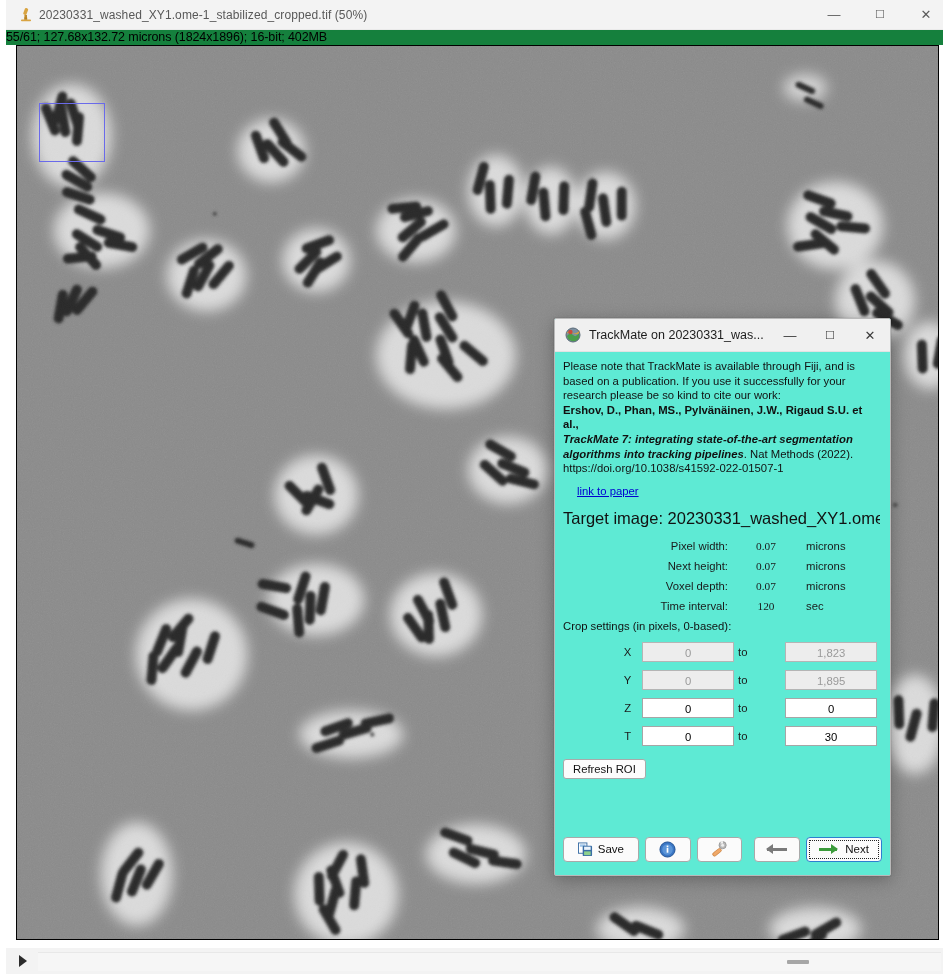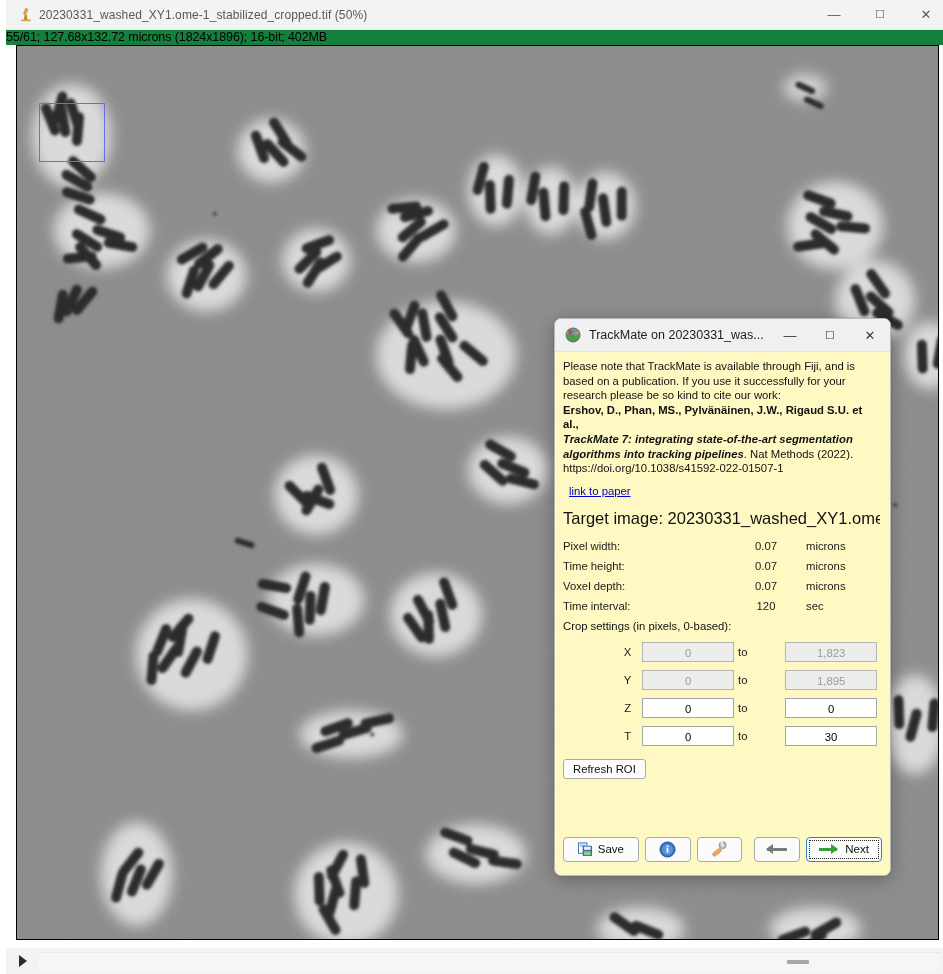--- a/index.html
+++ b/index.html
@@ -137,23 +137,23 @@
     border-radius: 1px;
   }
 
   
   #trackmate-dialog {
     position: absolute;
     left: 554px;
     top: 318px;
     width: 335px;
     height: 556px;
-    background: #fef9c3;
+    background: #5eead4;
     border: 1px solid #b9b9b9;
-    border-radius: 7px;
+    border-radius: 2px;
     box-shadow: 0 4px 18px rgba(0,0,0,0.28), 0 0 0 1px rgba(0,0,0,0.05);
     display: flex;
     flex-direction: column;
     overflow: hidden;
     font-size: 11.5px;
     color: #1a1a1a;
   }
   #dlg-titlebar {
     height: 32px; min-height: 32px;
     background: #f0f0f0;
@@ -192,21 +192,21 @@
     line-height: 14.6px;
     color: #111;
     margin-top: 3px;
   }
   .cite-block .authors { font-weight: bold; }
   .cite-block .papertitle { font-weight: bold; font-style: italic; }
   .cite-block .doi { }
   .link-paper {
     display: inline-block;
     margin-top: 9px;
-    margin-left: 6px;
+    margin-left: 14px;
     color: #0000d0;
     text-decoration: underline;
     font-size: 11.3px;
   }
   .target-image {
     font-size: 16.5px;
     color: #111;
     margin-top: 12px;
     margin-bottom: 8px;
     white-space: nowrap;
@@ -219,27 +219,28 @@
     margin-bottom: 3px;
   }
 
   table.calib {
     border-collapse: collapse;
     width: 100%;
     font-size: 11.3px;
   }
   table.calib td { padding: 4px 0; }
   table.calib td.lbl {
-    text-align: left;
+    text-align: right;
     width: 165px;
     padding-right: 12px;
   }
   table.calib td.val {
     width: 52px;
     text-align: center;
+    font-family: Liberation Serif, serif;
   }
   table.calib td.unit {
     padding-left: 14px;
   }
 
   table.crop {
     border-collapse: separate;
     border-spacing: 0 6px;
     width: 100%;
     font-size: 11.3px;
@@ -692,21 +693,21 @@
 
 
     <table class="calib">
       <tbody>
           <tr>
         <td class="lbl">Pixel width:</td>
         <td class="val">0.07</td>
         <td class="unit">microns</td>
       </tr>
       <tr>
-        <td class="lbl">Time height:</td>
+        <td class="lbl">Next height:</td>
         <td class="val">0.07</td>
         <td class="unit">microns</td>
       </tr>
       <tr>
         <td class="lbl">Voxel depth:</td>
         <td class="val">0.07</td>
         <td class="unit">microns</td>
       </tr>
       <tr>
         <td class="lbl">Time interval:</td>

